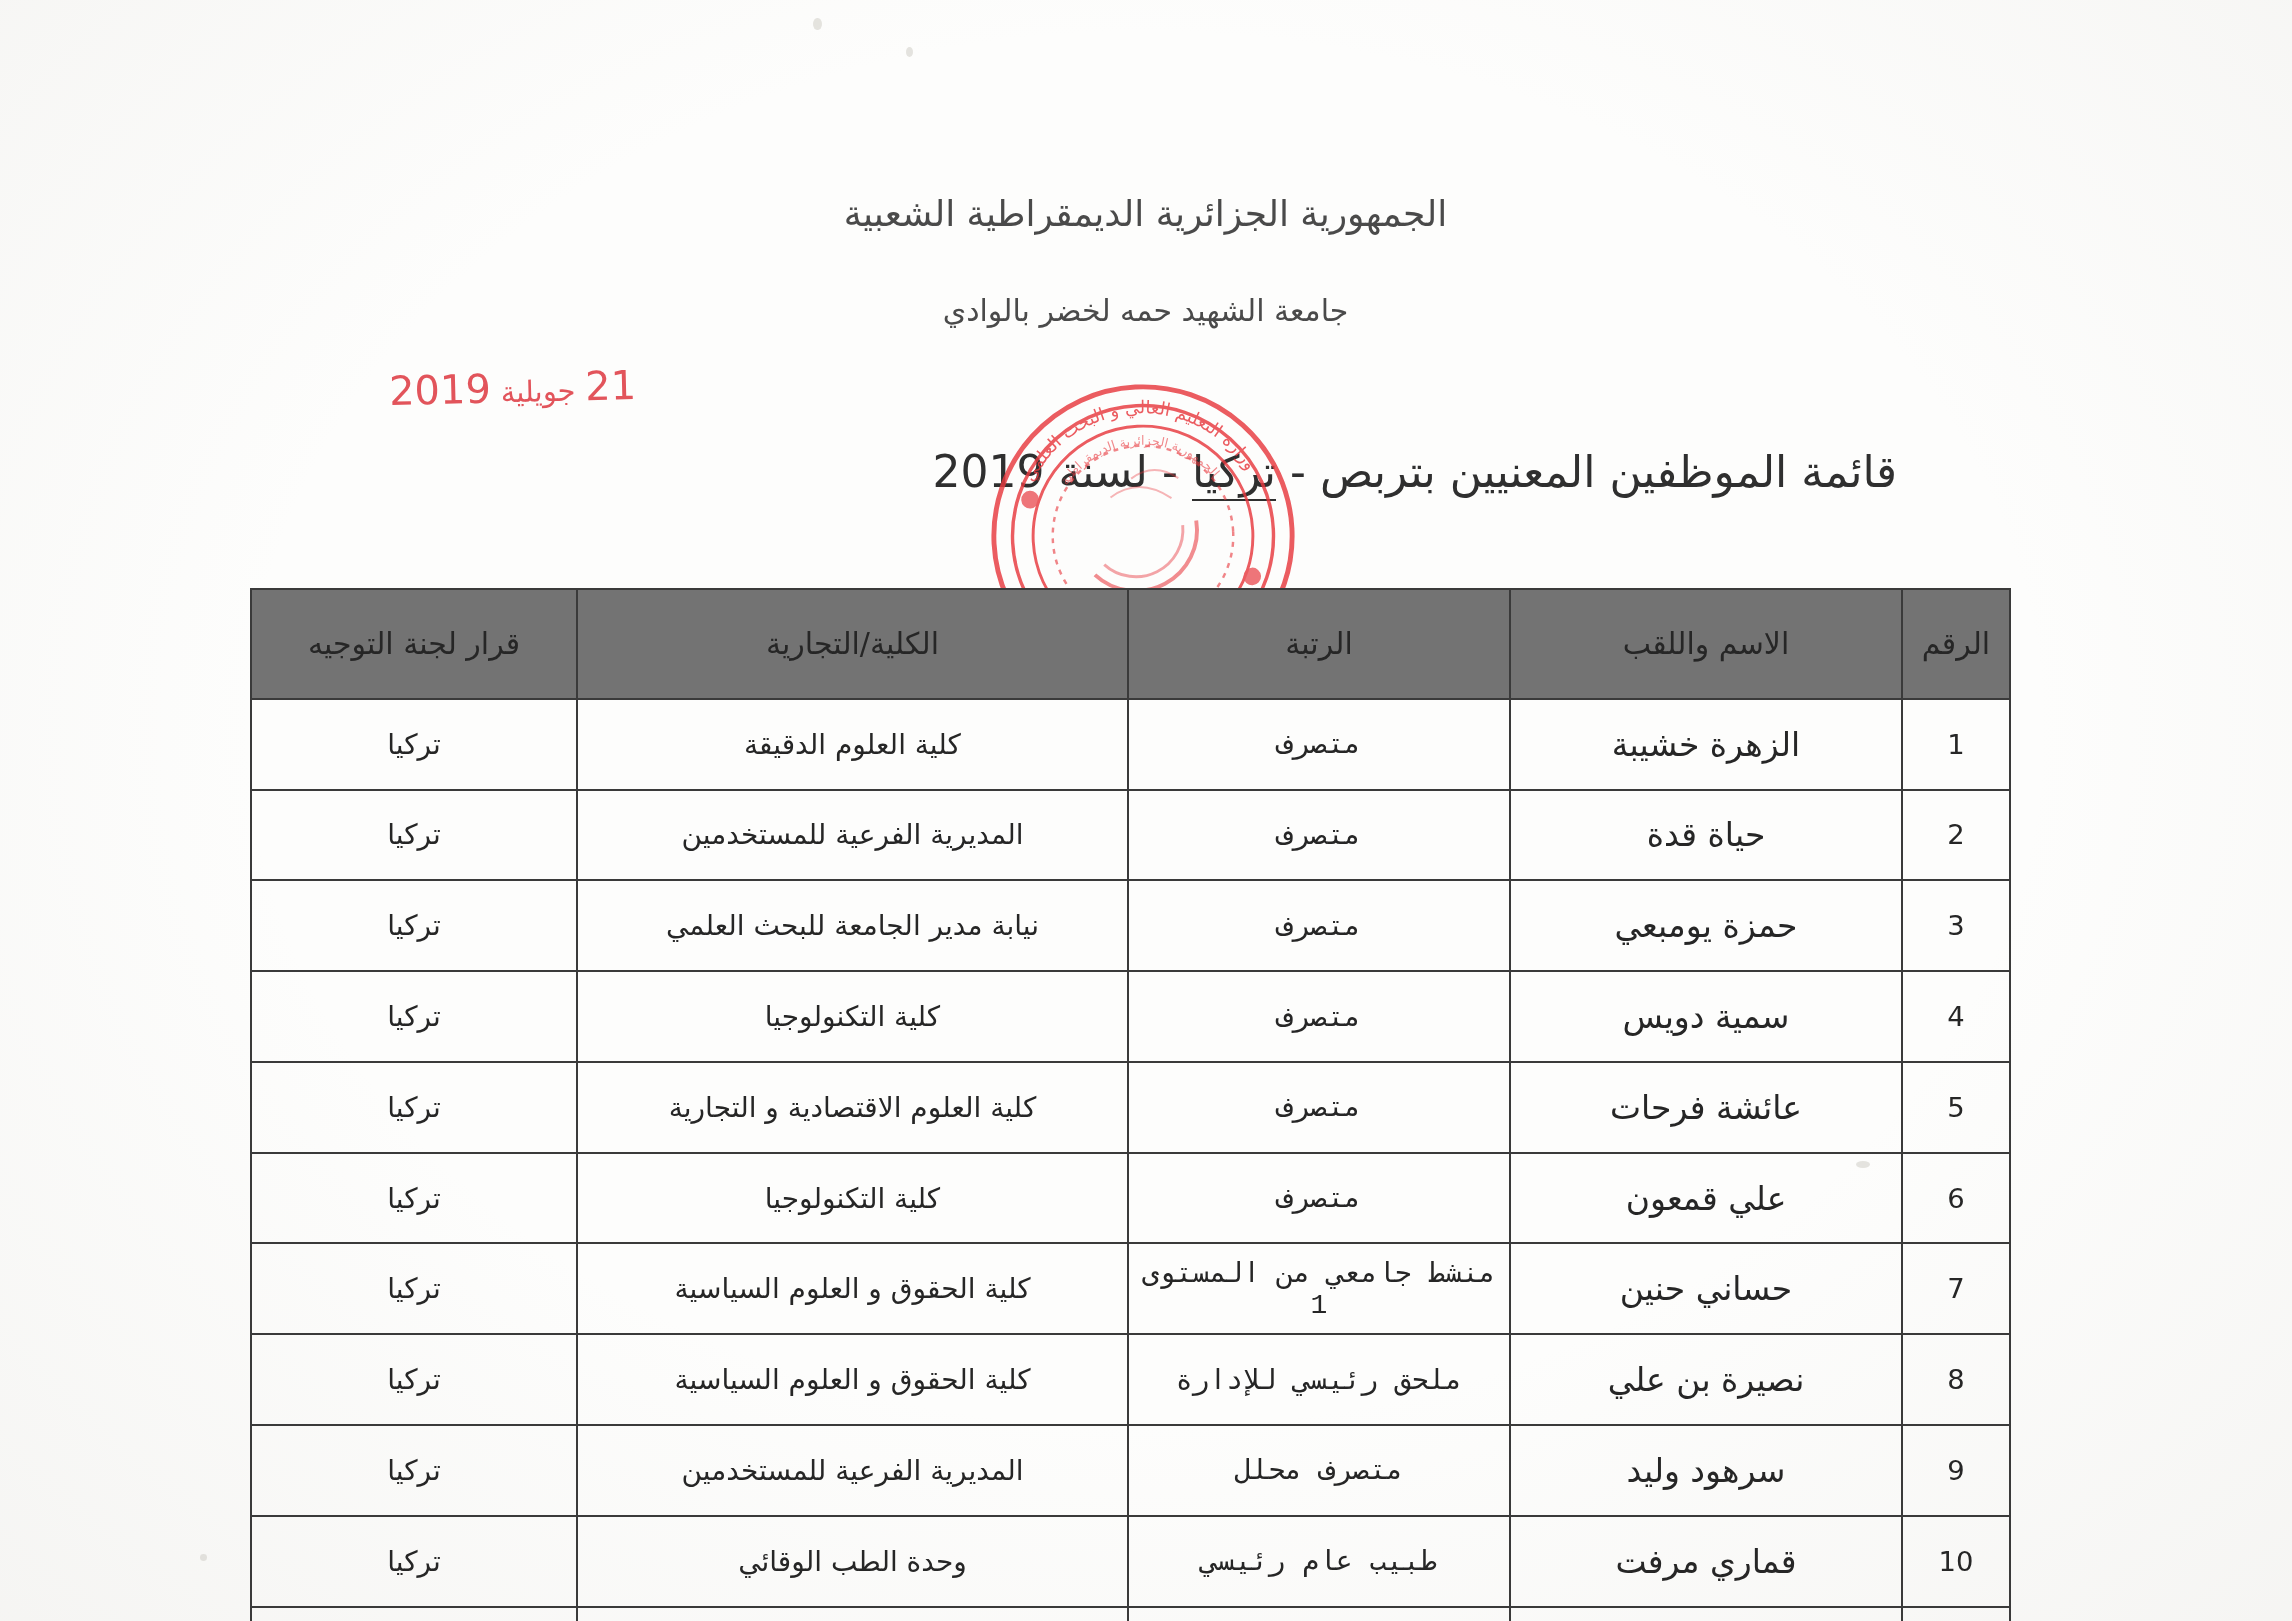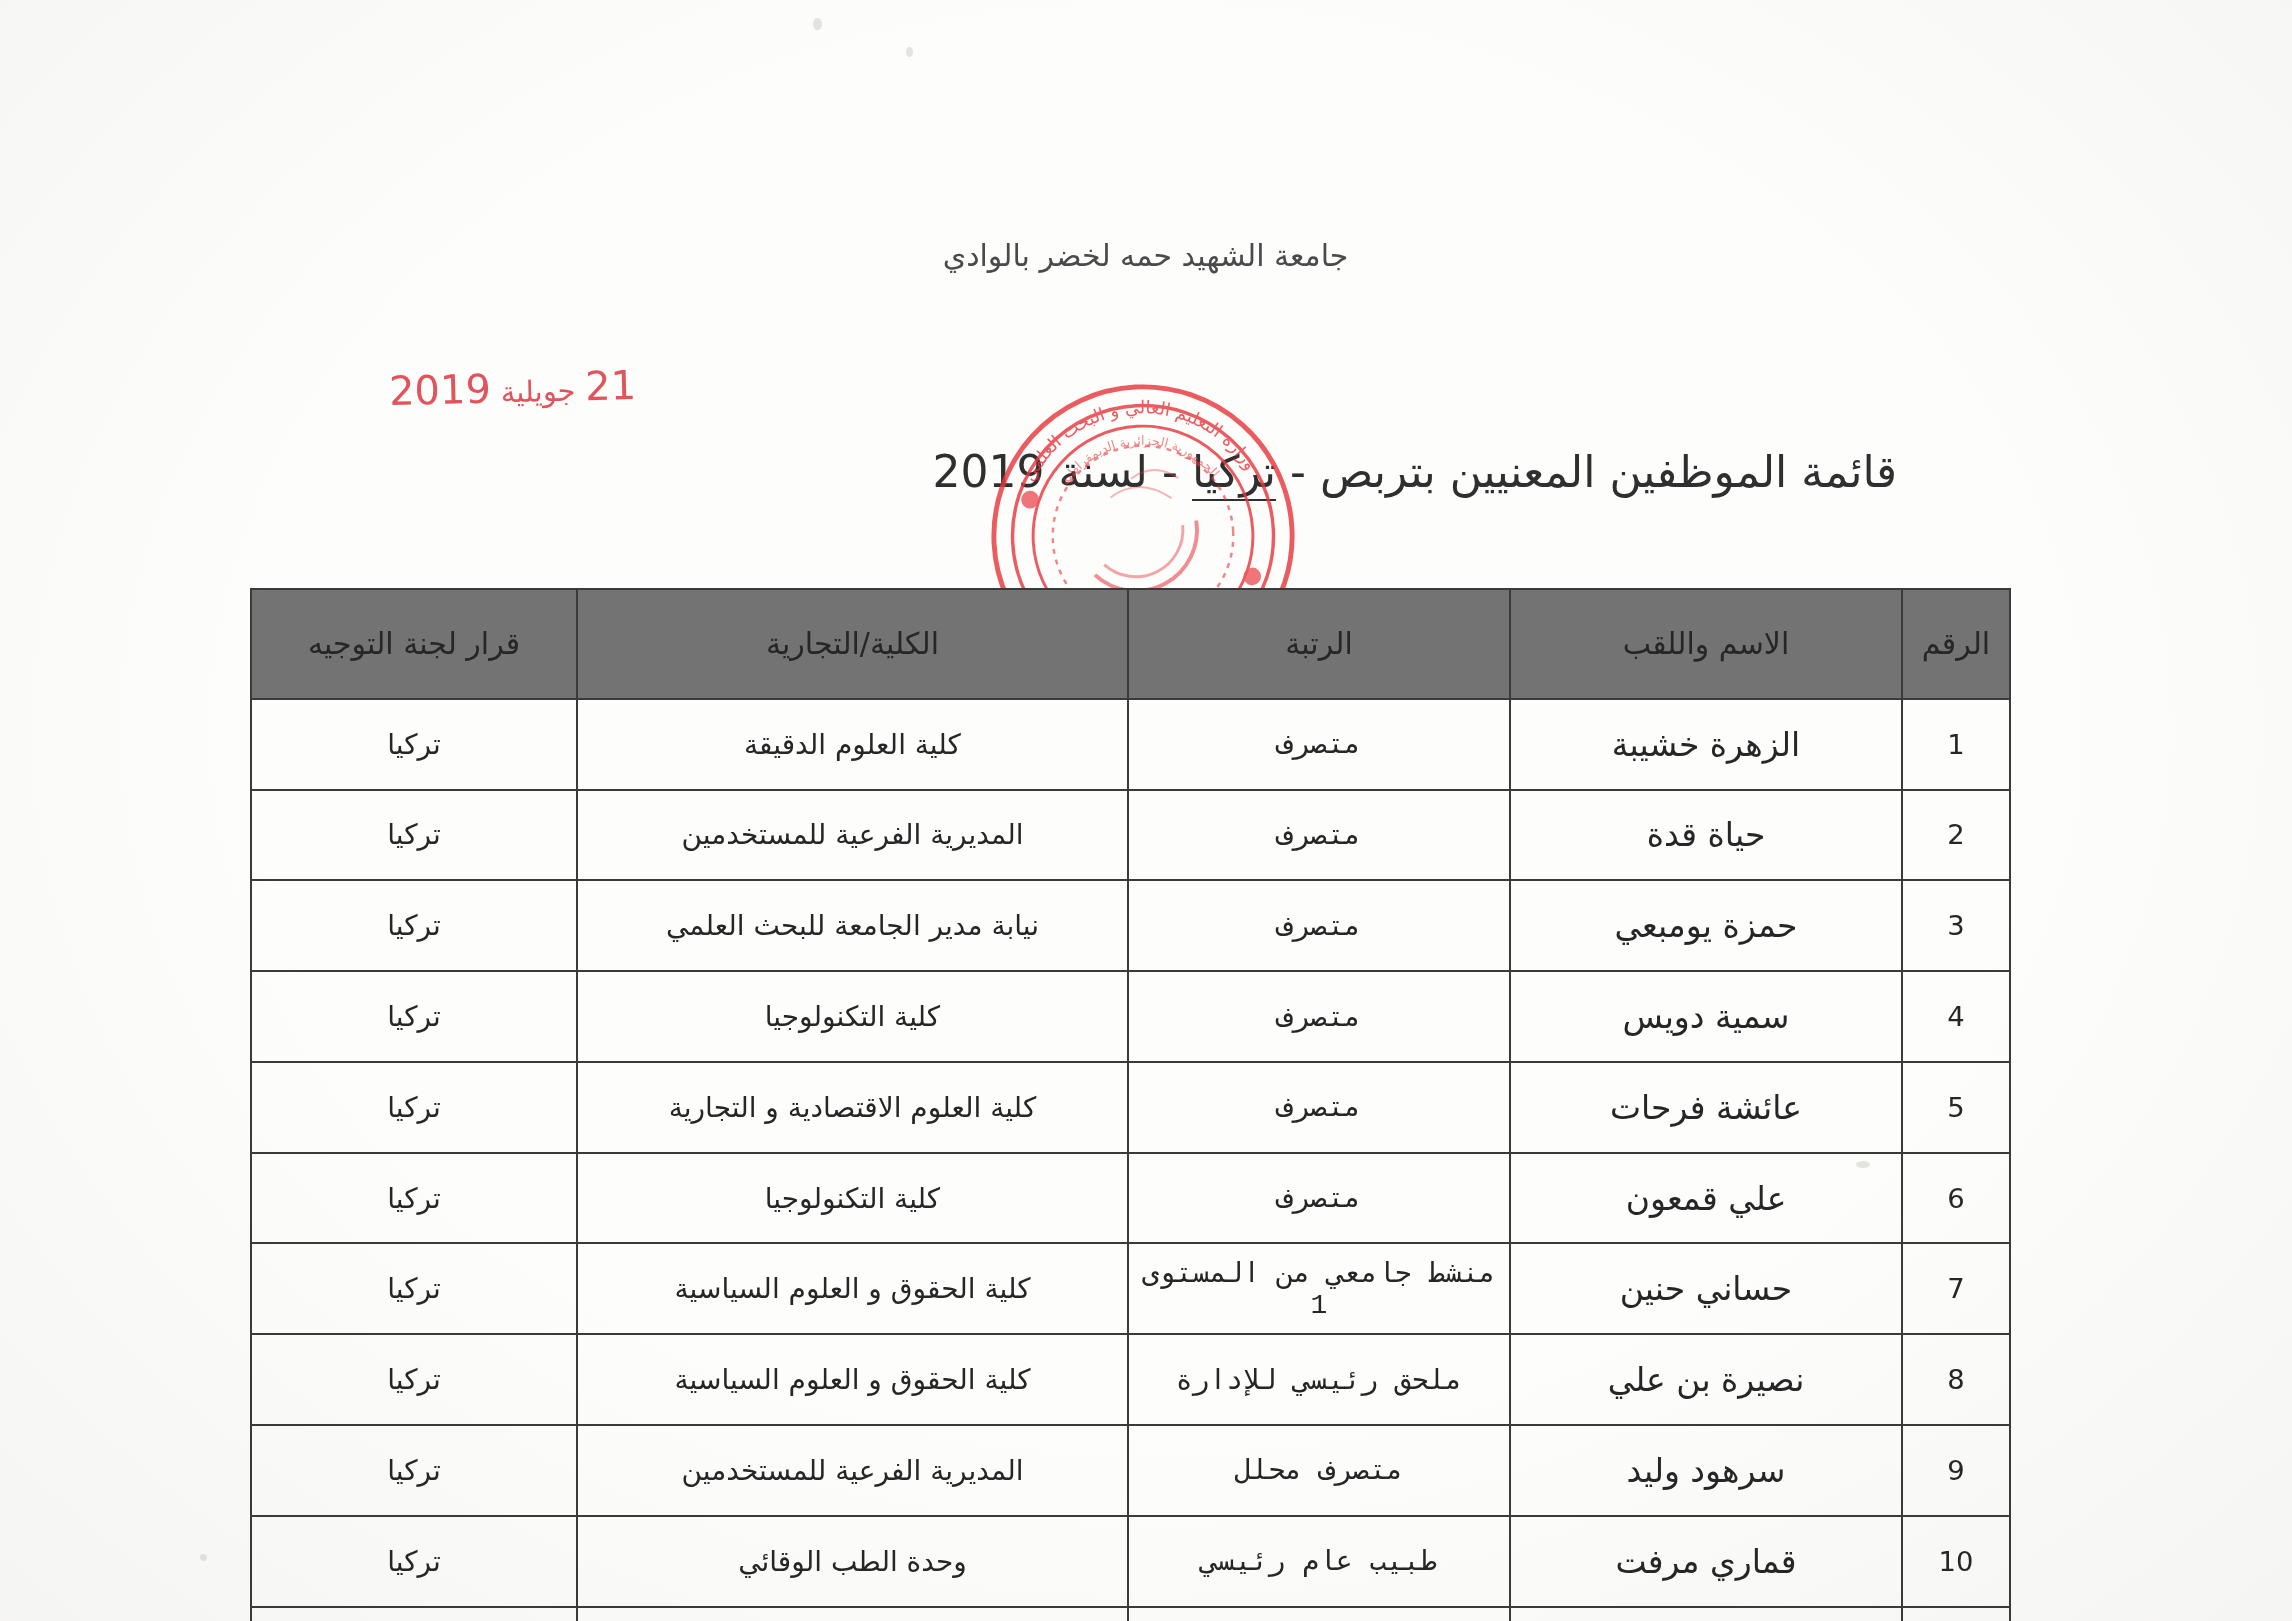--- a/index.html
+++ b/index.html
@@ -143,20 +143,21 @@
 
 <div class="page">
 
   <div class="scan-tint"></div>
   <div class="scan-speck" style="left:814px;top:17.6px;width:8.8px;height:12.7px;"></div>
   <div class="scan-speck" style="left:907px;top:47px;width:6.9px;height:9.8px;"></div>
   <div class="scan-speck" style="left:1857px;top:1161px;width:13.7px;height:6.9px;"></div>
   <div class="scan-speck" style="left:201px;top:1554px;width:6.9px;height:6.9px;"></div>
 
   <div class="doc-header">
+    <span class="line hdr-1">الجمهورية الجزائرية الديمقراطية الشعبية</span>
     <span class="line hdr-3">جامعة الشهيد حمه لخضر بالوادي</span>
   </div>
 
   <div class="date-stamp">
     <span class="dnum">21</span><span class="dmon">جويلية</span><span class="dyear">2019</span>
   </div>
 
   <div class="doc-title">
     <span>قائمة الموظفين المعنيين بتربص -</span>
     <span class="u">تركيا</span>

